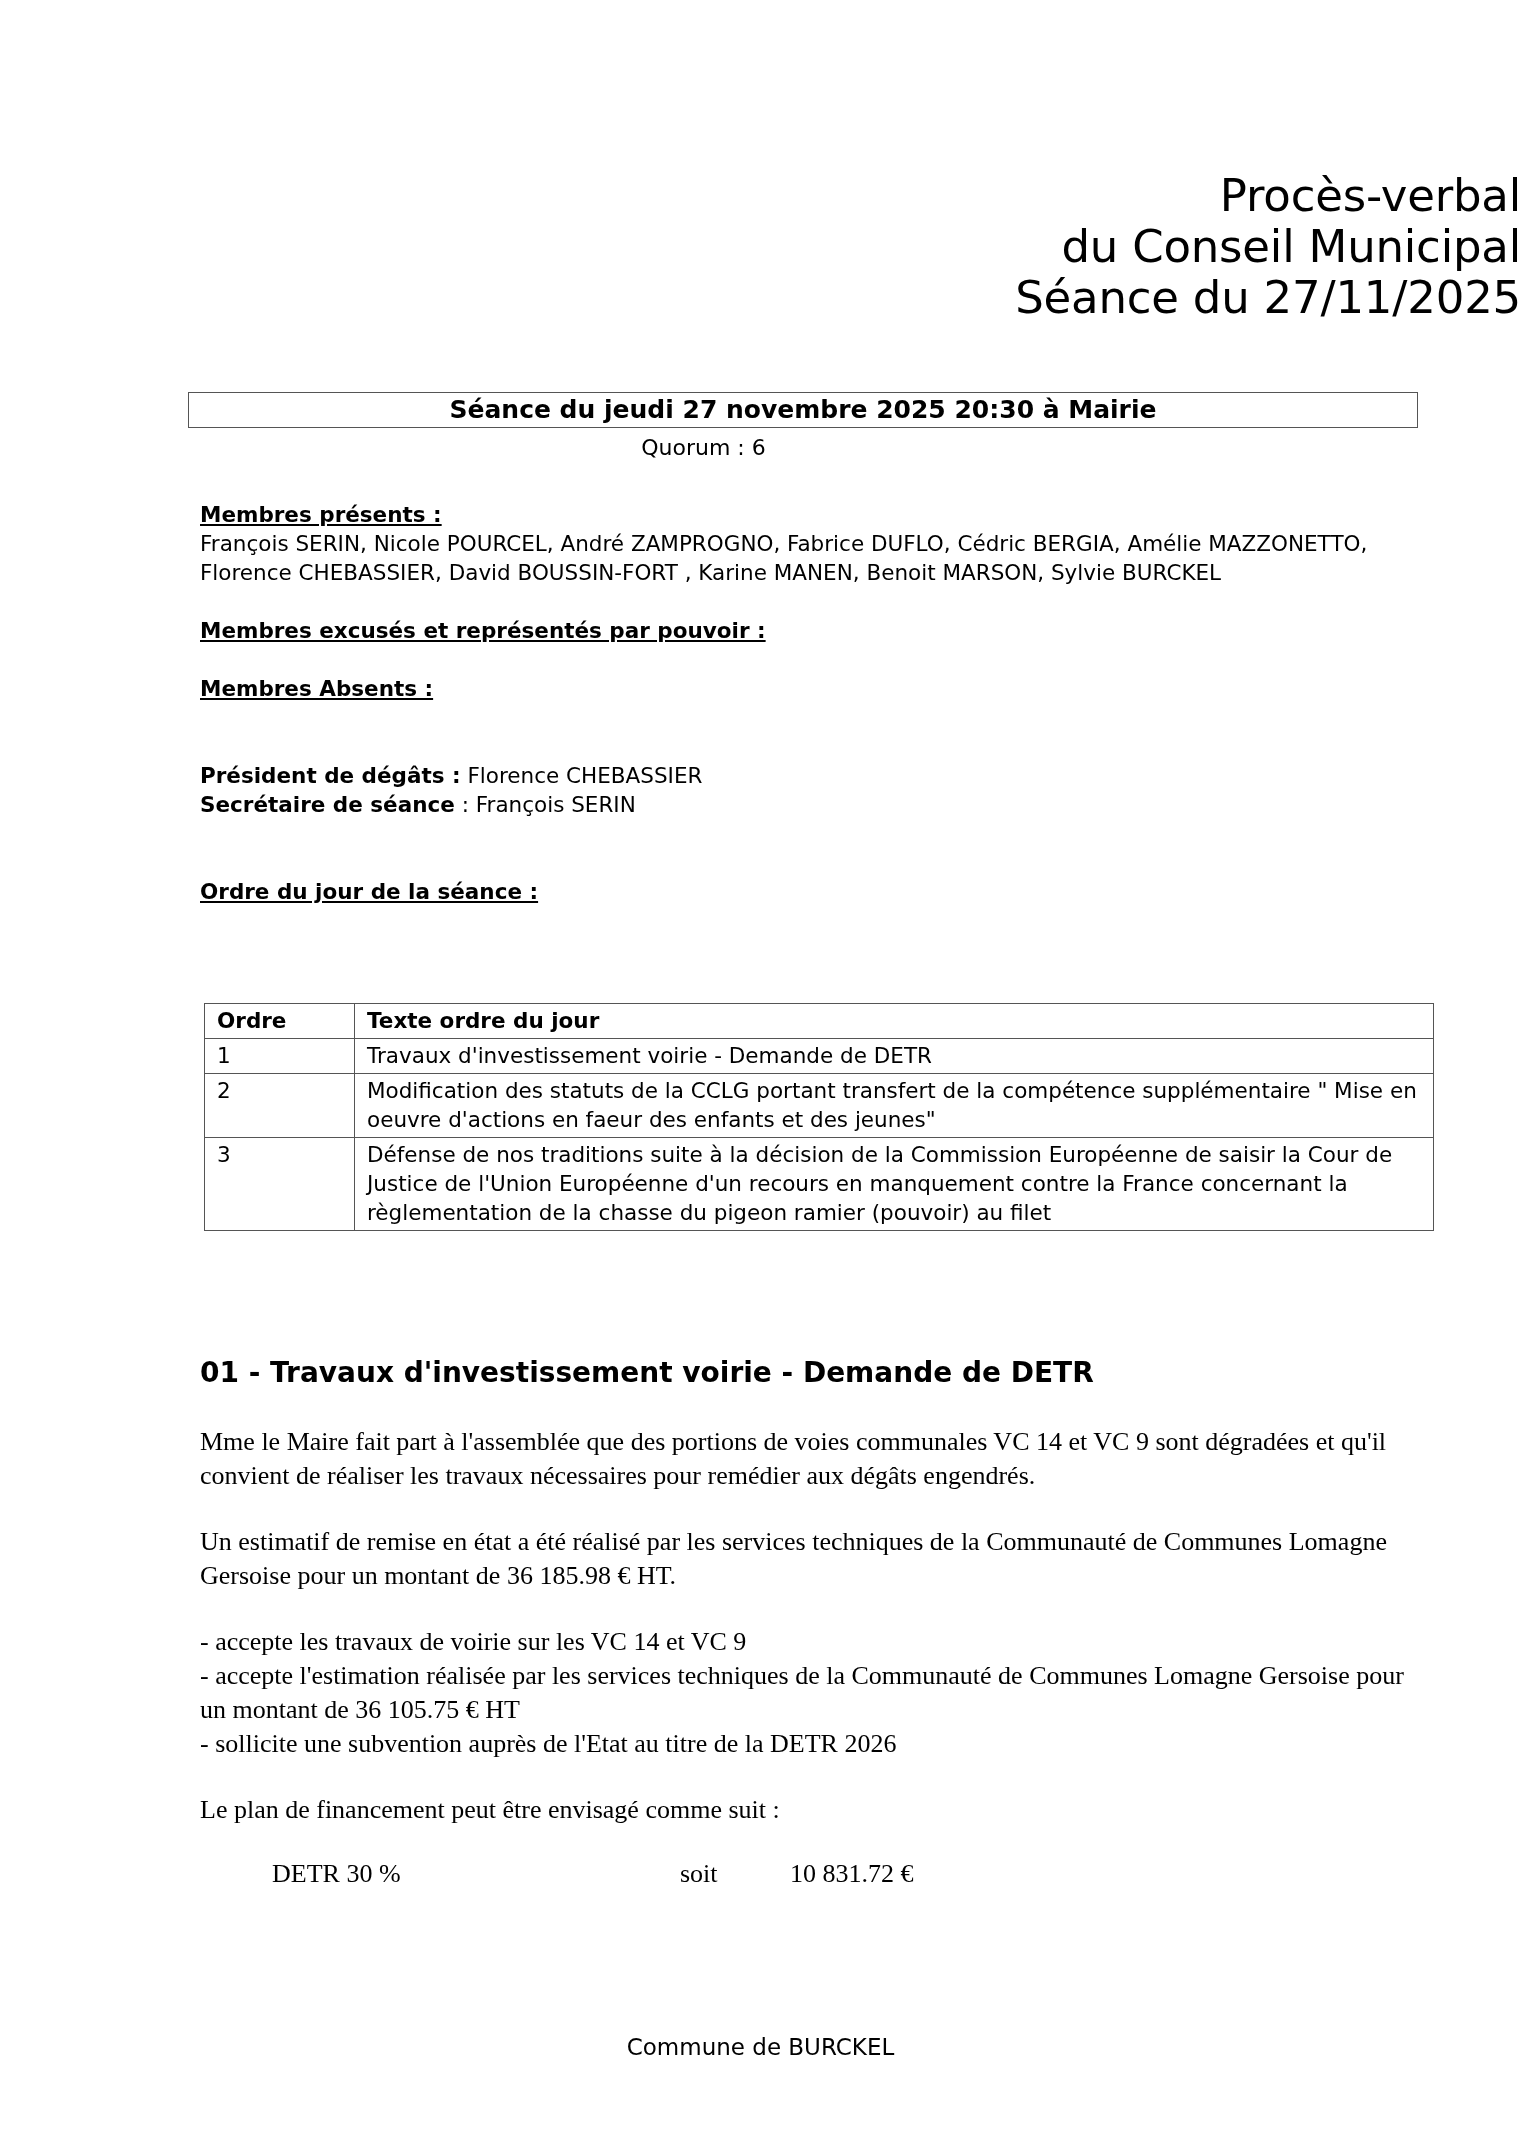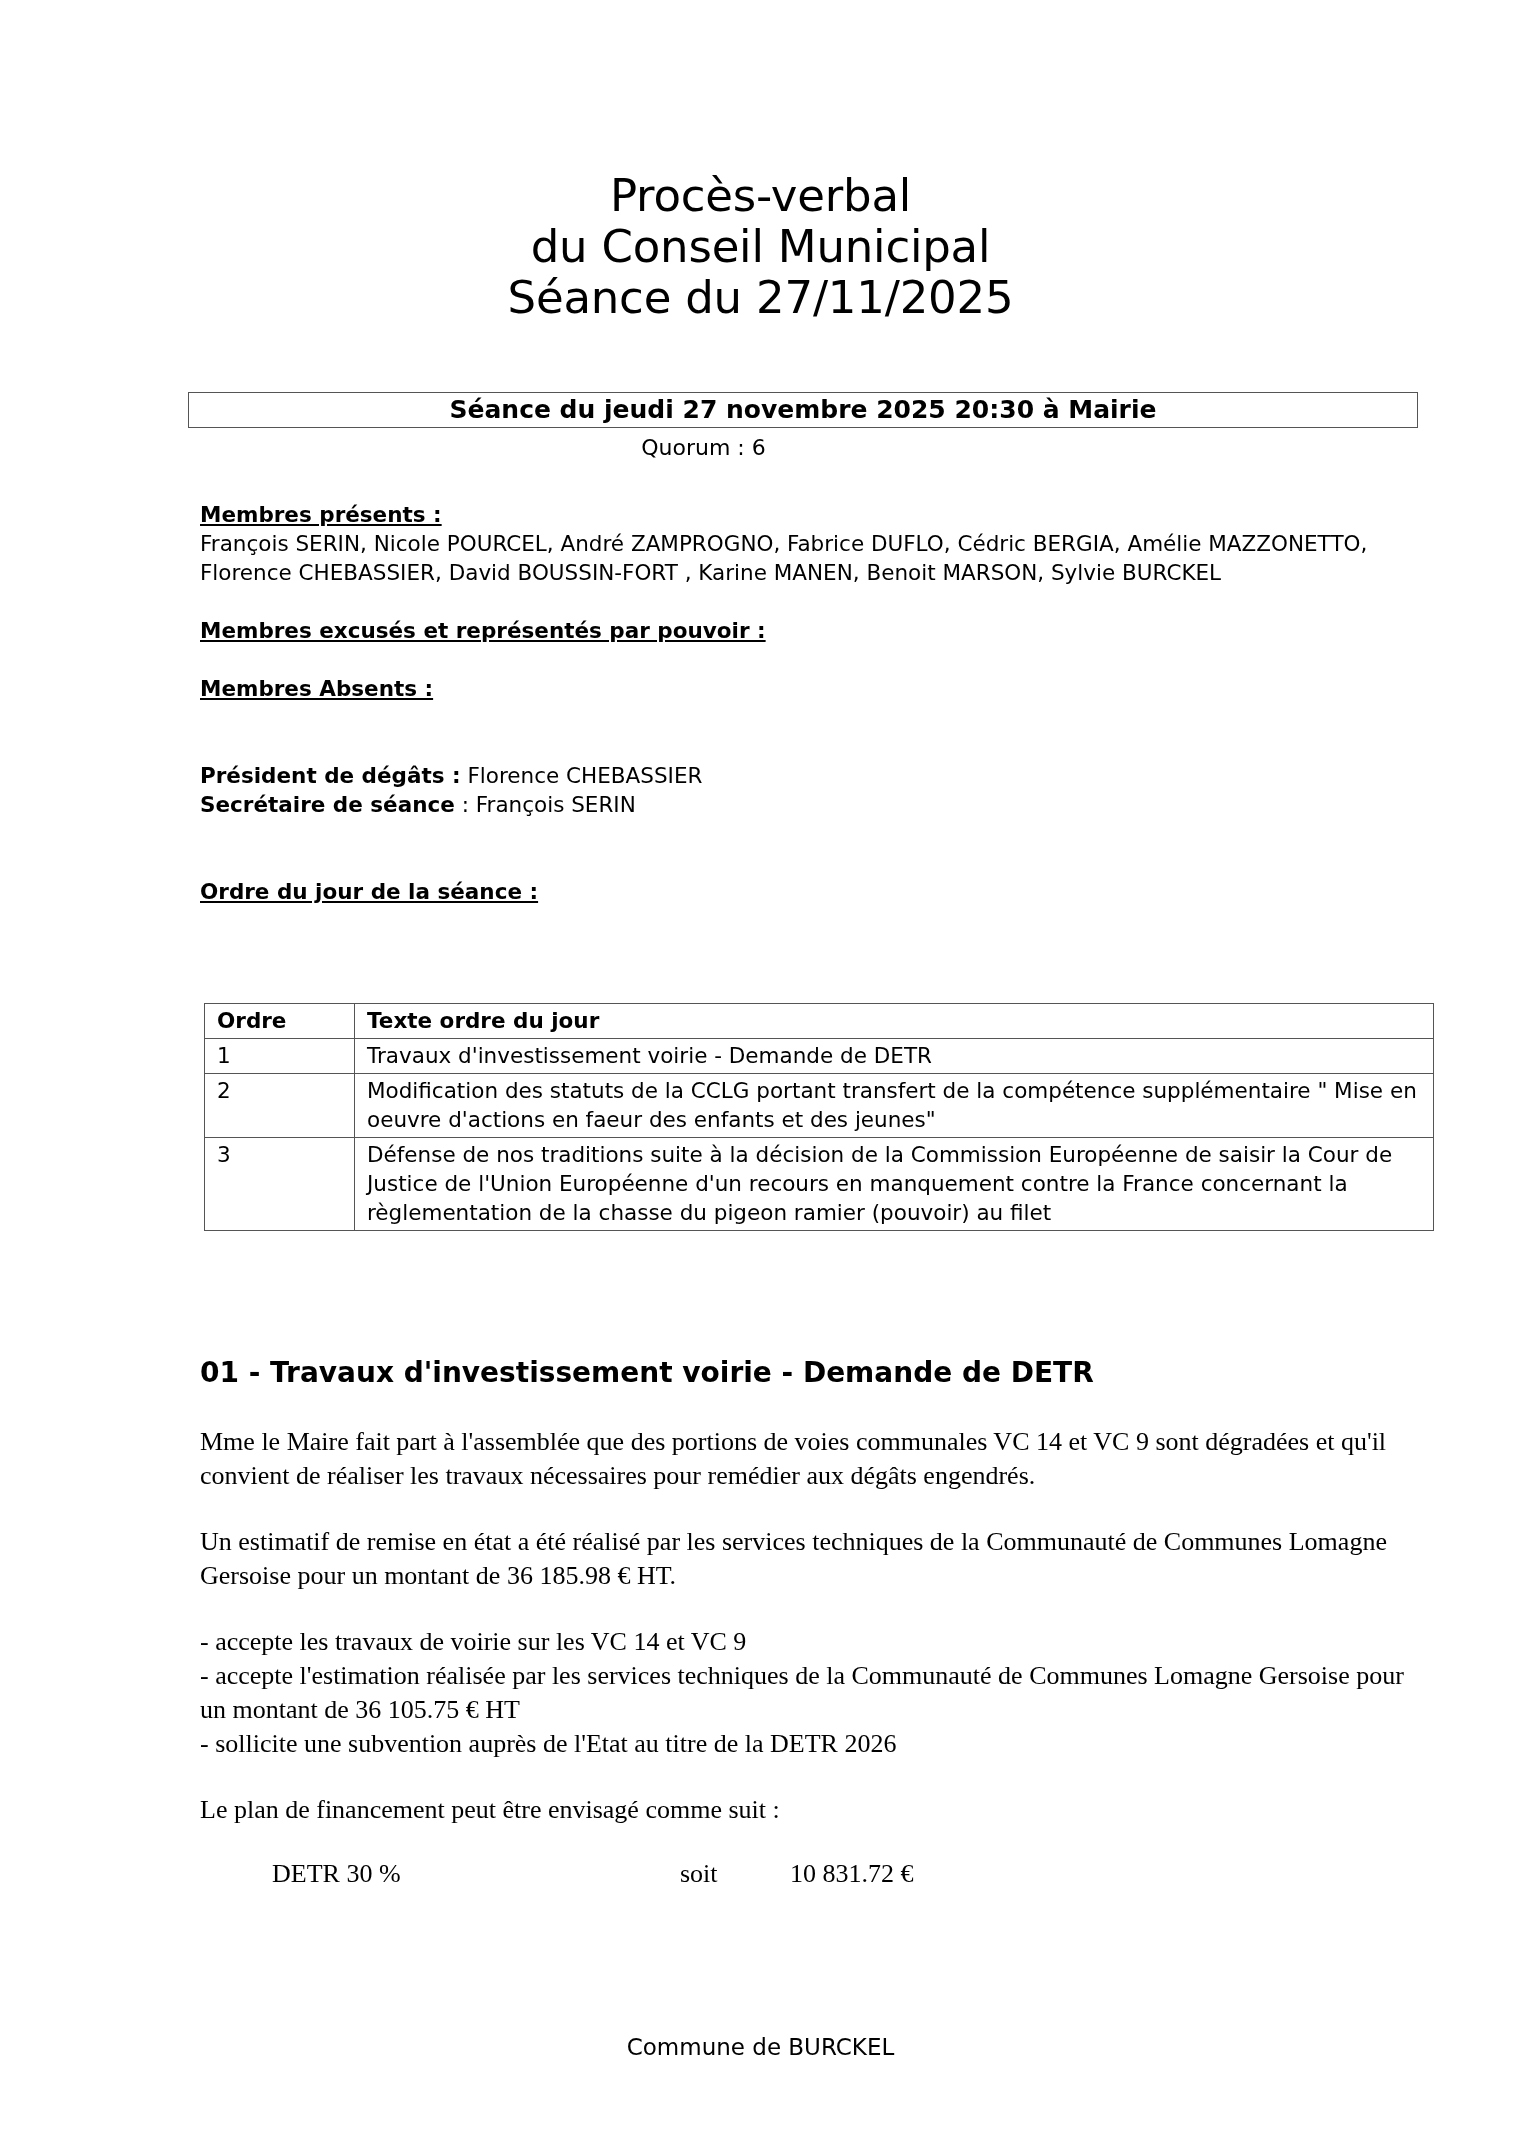--- a/index.html
+++ b/index.html
@@ -18,21 +18,21 @@
     overflow: hidden;
     box-sizing: border-box;
   }
 
   
   .doc-title {
     position: absolute;
     top: 170px;
     left: 0;
     width: 1521px;
-    text-align: center;
+    text-align: right;
     font-family: "DejaVu Sans", sans-serif;
     font-size: 45px;
     line-height: 51px;
     font-weight: 400;
     letter-spacing: -0.2px;
   }
   .doc-title div { white-space: nowrap; }
 
   
   .session-bar {

